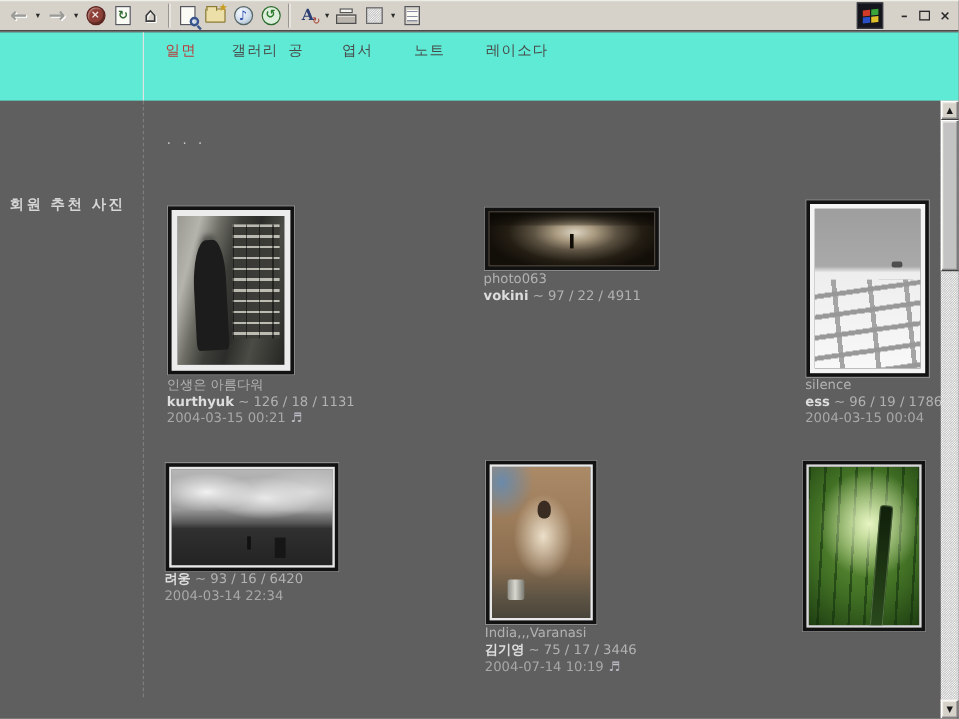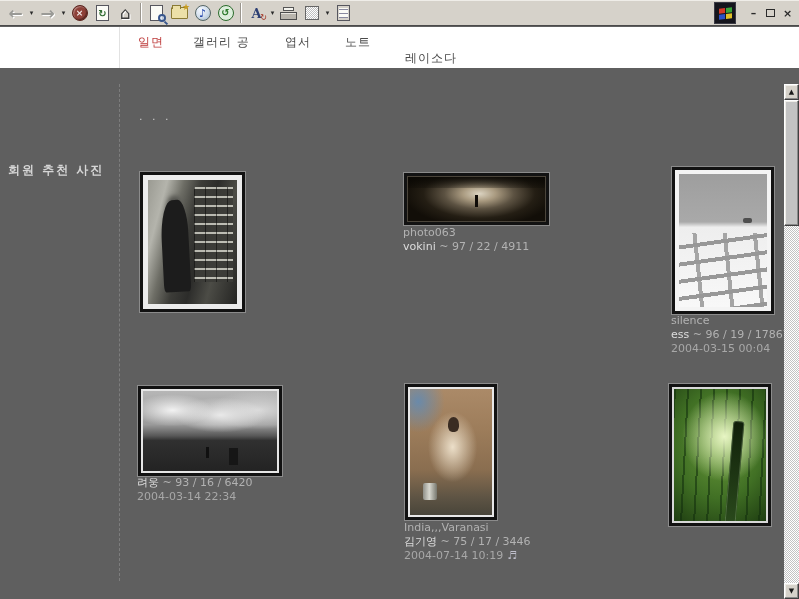--- a/index.html
+++ b/index.html
@@ -65,26 +65,26 @@
   .winflag .q1{background:#d23a28;} .winflag .q2{background:#3aa43a;}
   .winflag .q3{background:#2a50c8;} .winflag .q4{background:#e0c028;}
   .winbtn { width:15px; height:18px; display:flex; align-items:center; justify-content:center;
             font-size:11px; font-weight:bold; color:#2a2a2a; cursor:pointer; }
   .restore-shape { width:9px; height:8px; position:relative; }
   .restore-shape::before { content:""; position:absolute; top:0; right:0; width:7px; height:6px; border:1px solid #2a2a2a; }
   .restore-shape::after { content:""; position:absolute; bottom:0; left:0; width:7px; height:6px;
             border:1px solid #2a2a2a; background:#d6d2ca; }
 
   
-  .site-header { position:absolute; top:27px; left:0; right:0; height:41px; background:#ffffff; }
+  .site-header { position:absolute; top:27px; left:0; right:0; height:57px; background:#5eead4;font-family:Liberation Mono, monospace; }
   .hdr-divider { position:absolute; left:119px; top:0; bottom:0; border-left:1px solid #e2e2e2; }
   .tab { position:absolute; top:7px; font-size:12px; letter-spacing:1px; color:#4a4a4a;
          cursor:pointer; white-space:nowrap; }
   .tab.active { color:#bd3a3a; }
-  .tab-0{left:138px;} .tab-1{left:193px;} .tab-2{left:285px;} .tab-3{left:345px;} .tab-4{left:405px;margin-top:16px;}
+  .tab-0{left:138px;} .tab-1{left:193px;} .tab-2{left:285px;} .tab-3{left:345px;} .tab-4{left:405px;}
 
   
   .content { position:absolute; top:84px; left:0; width:784px; bottom:0; background:#5f5f5f; }
   .content-divider { position:absolute; left:119px; top:0; height:497px; border-left:1px dashed #7d7d7d; }
   .sidebar-title { position:absolute; left:8px; top:78px; font-size:12px; font-weight:bold;
                    color:#d6d6d6; letter-spacing:2px; white-space:nowrap; }
   .dots { position:absolute; left:139px; top:26px; font-size:11px; color:#cscsc8; color:#c8c8c8; letter-spacing:3px; }
 
   
   .photo-frame { position:absolute; background:#121212; border:1px solid #8b8b8b; padding:3px; cursor:pointer; }
@@ -153,21 +153,21 @@
 
   
   .caption { position:absolute; font-size:11px; line-height:14px; white-space:nowrap; }
   .cap-1 { left:139px; top:230px; width:235px; }
   .cap-2 { left:403px; top:142px; width:235px; }
   .cap-3 { left:671px; top:230px; width:114px; overflow:hidden; }
   .cap-4 { left:137px; top:392px; width:235px; }
   .cap-5 { left:404px; top:437px; width:235px; }
   .cap-6 { left:668px; top:441px; width:117px; overflow:hidden; }
   .cap-title { color:#b2b2b2; }
-  .cap-author { color:#dddddd; font-weight:normal; }
+  .cap-author { color:#dddddd; font-weight:bold; }
   .cap-stats { color:#b2b2b2; }
   .cap-date { color:#a8a8a8; }
   .music { color:#c0c0cc; margin-left:4px; }
 
   
   .vscroll { position:absolute; right:0; top:84px; bottom:0; width:15px;
              background-color:#c3c3c3;
              background-image:linear-gradient(45deg,#fff 25%,transparent 25%,transparent 75%,#fff 75%),
                               linear-gradient(45deg,#fff 25%,transparent 25%,transparent 75%,#fff 75%);
              background-size:2px 2px; background-position:0 0,1px 1px; }
@@ -286,20 +286,25 @@
   </div>
 
   <div class="content">
     <div class="content-divider"></div>
     <div class="sidebar-title">회원 추천 사진</div>
     <div class="dots">. . .</div>
 
     <div class="photo-frame f1 frame-1">
         <div class="photo-img p1"></div>
       </div>
+    <div class="caption cap-1">
+      <div class="cap-title">인생은 아름다워</div>
+      <div><span class="cap-author">kurthyuk</span><span class="cap-stats"> ~ 126 / 18 / 1131</span></div>
+      <div class="cap-date"><span>2004-03-15 00:21</span><span class="music">♬</span></div>
+    </div>
 
     <div class="photo-frame f2 frame-2">
         <div class="photo-img p2"></div>
       </div>
     <div class="caption cap-2">
       <div class="cap-title">photo063</div>
       <div><span class="cap-author">vokini</span><span class="cap-stats"> ~ 97 / 22 / 4911</span></div>
     </div>
 
     <div class="photo-frame f3 frame-3">

